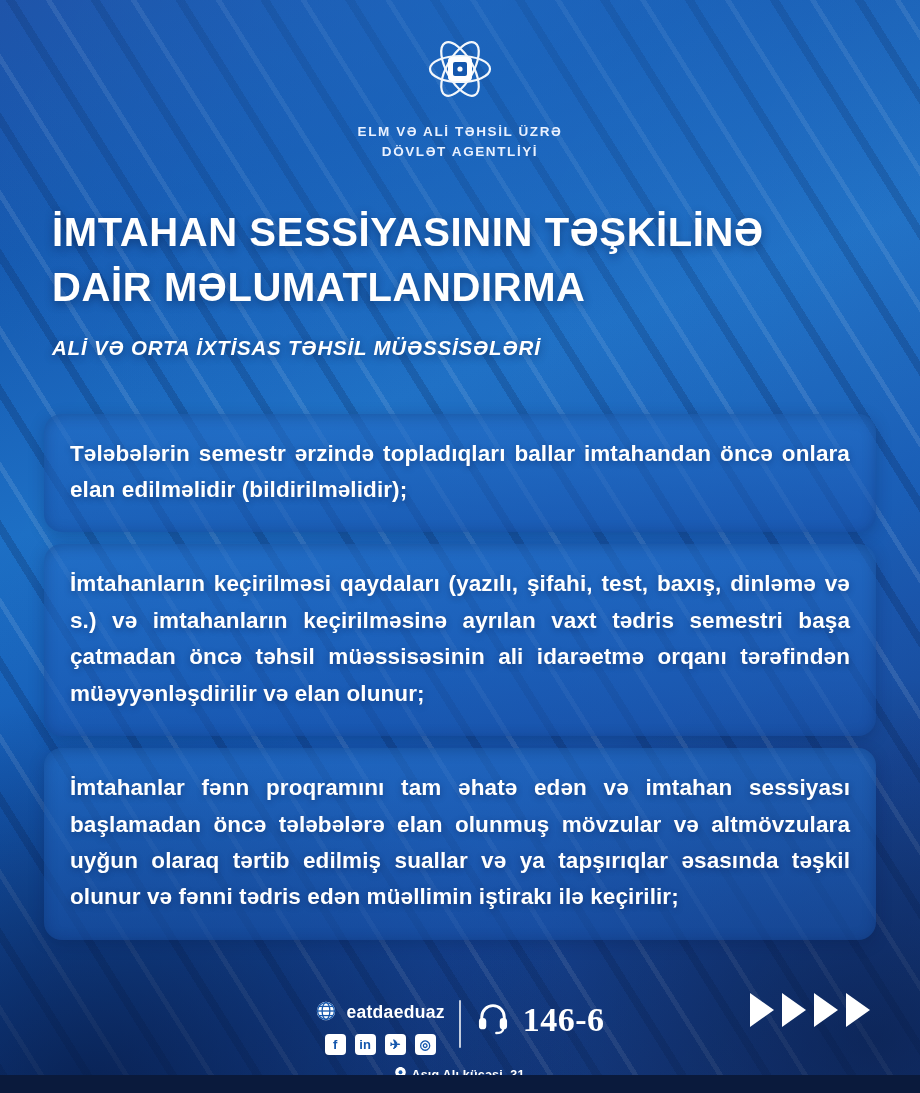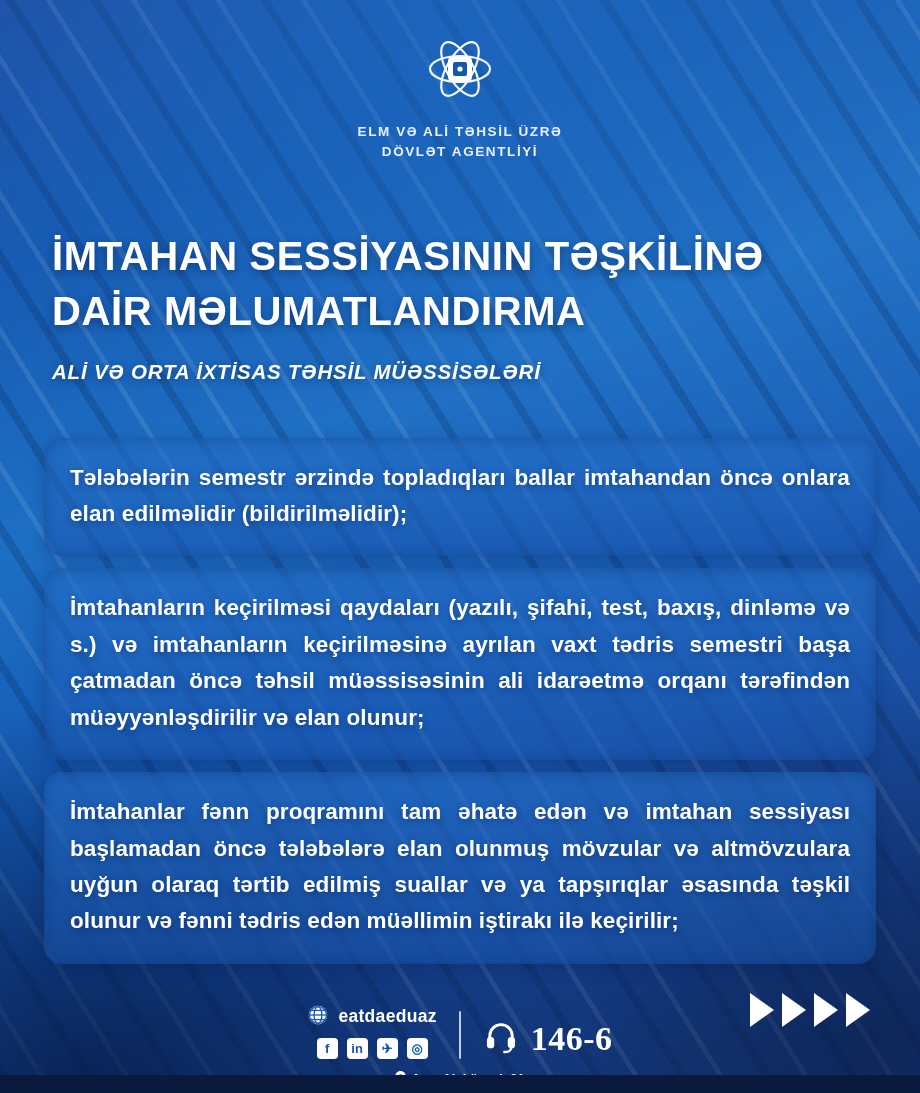--- a/index.html
+++ b/index.html
@@ -58,21 +58,21 @@
     font-size: 13.5px;
     letter-spacing: 1.6px;
     font-weight: 700;
     color: #e9f1ff;
     line-height: 1.45;
   }
   .logo-line1 { margin-top: 6px; }
 
   
   .titles {
-    margin: 68px 0 0 52px;
+    margin: 44px 0 0 52px;
     max-width: 800px;
   }
   .title {
     color: #ffffff;
     font-size: 40px;
     line-height: 1.38;
     font-weight: 800;
     letter-spacing: 0.6px;
     text-shadow: 0 3px 10px rgba(0,20,60,0.45);
   }
@@ -106,25 +106,25 @@
     line-height: 1.62;
     font-weight: 700;
     text-align: justify;
     text-justify: inter-word;
     letter-spacing: 0.1px;
     text-shadow: 0 2px 6px rgba(0,20,60,0.35);
   }
 
   
   .footer {
-    margin-top: 40px;
-    display: flex;
-    align-items: flex-end;
+    margin-top: 60px;
+    display: flex;
+    align-items: flex-start;
     justify-content: center;
-    gap: 22px;
+    gap: 14px;
     color: #ffffff;
   }
   .web-col {
     display: flex;
     flex-direction: column;
     align-items: center;
     gap: 8px;
   }
   .web-row {
     display: flex;

